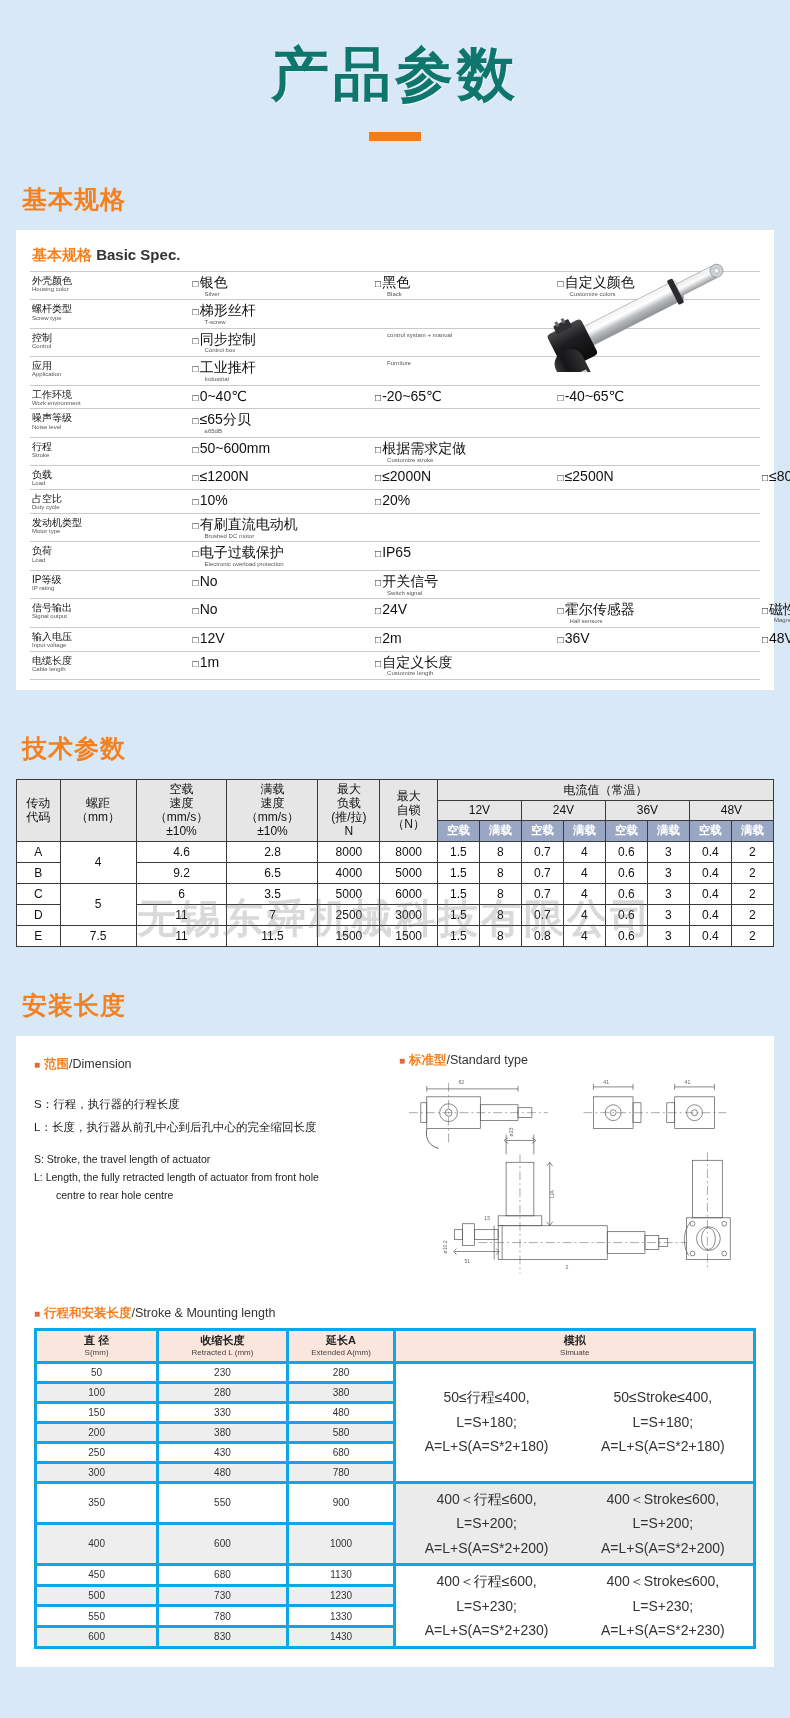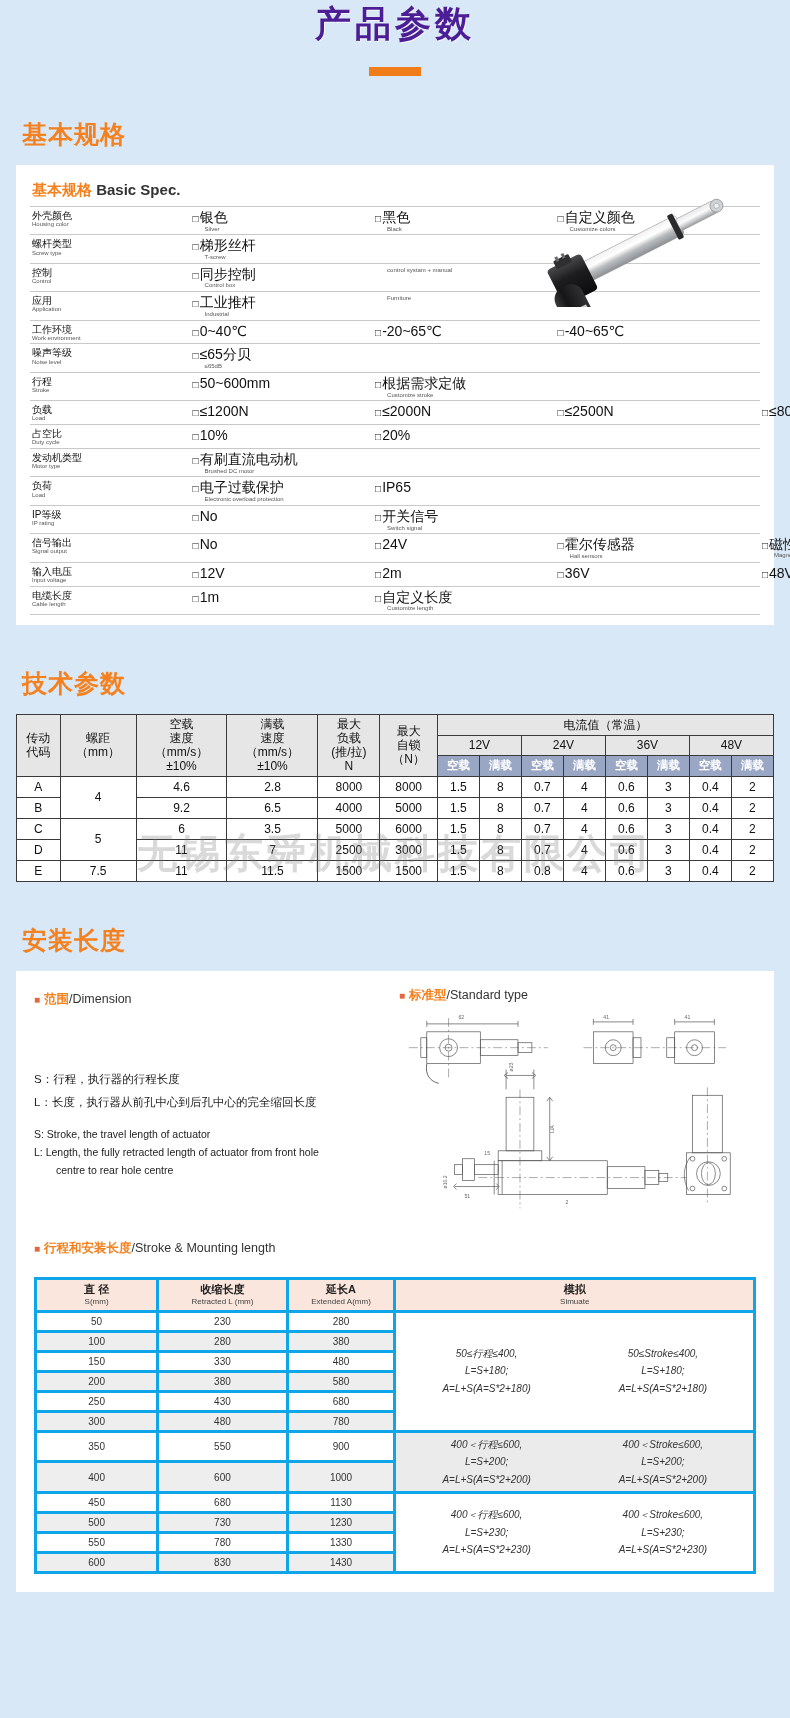--- a/index.html
+++ b/index.html
@@ -3,22 +3,22 @@
 <meta charset="utf-8">
 <style>
   * { box-sizing: border-box; margin: 0; padding: 0; }
   body {
     width: 790px; height: 1718px;
     background: #d9e8f7;
     font-family: "Liberation Sans", "DejaVu Sans", sans-serif;
     color: #222; overflow: hidden; position: relative;
   }
   .page-title {
-    text-align: center; font-size: 36px; font-weight: bold;
-    color: #4c1d95; letter-spacing: 4px; 
+    text-align: center; font-size: 58px; font-weight: bold;
+    color: #0f766e; letter-spacing: 4px; padding-top: 36px;
     text-shadow: 1px 1px 0 rgba(255,255,255,.6);
   }
   .title-bar { width: 52px; height: 9px; background: #f07d1a; margin: 18px auto 0; }
 
   .sec-head {
     color: #f4811f; font-size: 25px; font-weight: bold;
     letter-spacing: 1px; margin: 42px 0 14px 22px;
   }
 
   .card { background: #fff; margin: 0 16px; position: relative; }
@@ -63,36 +63,36 @@
 
   
   .inst-card { padding: 16px 18px 18px; }
   .sub-head { font-size: 12.5px; margin-bottom: 6px; }
   .sub-head .sq { color: #e2673c; font-size: 10px; margin-right: 4px; }
   .sub-head .cn { color: #f4811f; font-weight: bold; }
   .sub-head .en { color: #333; }
   .inst-row { display: flex; gap: 10px; }
   .inst-left { width: 355px; padding-top: 4px; }
   .inst-right { flex: 1; }
-  .def-block { margin-top: 60px; font-size: 11.5px; line-height: 2.05; color: #222; }
+  .def-block { margin-top: 20px; font-size: 11.5px; line-height: 2.05; color: #222; }
   .def-block .en { font-size: 10.5px; line-height: 1.75; }
   .def-block .en .ind { display: block; margin-left: 22px; }
   .drawing { width: 100%; }
 
-  .sm-head { margin: 18px 0 20px 0; }
+  .sm-head { margin: 18px 0 6px 0; }
   table.sm { width: 100%; border-collapse: collapse; table-layout: fixed; }
   table.sm th, table.sm td {
     border: 3px solid #0ea5e9; text-align: center; font-size: 10px;
     color: #333; padding: 3px 2px; height: 20px;
   }
   table.sm th { background: #fae6dc; line-height: 1.25; font-weight: normal; }
   table.sm th .cn { font-size: 11px; color: #222; font-weight: bold; }
   table.sm th .en { font-size: 8px; color: #444; }
   table.sm td.alt { background: #eeeeee; }
-  table.sm td.sim { font-size: 10px; line-height: 1.75; color: #333; vertical-align: middle; font-style: italic; }
+  table.sm td.sim { font-size: 14px; line-height: 1.75; color: #333; vertical-align: middle; }
   table.sm td.simgray { background: #ebebeb; }
   .sim2 { display: flex; justify-content: space-around; }
   .sim2 div { text-align: center; }
 </style>
 </head>
 <body>
 
 <div class="page-title">产品参数</div>
 <div class="title-bar"></div>
 

